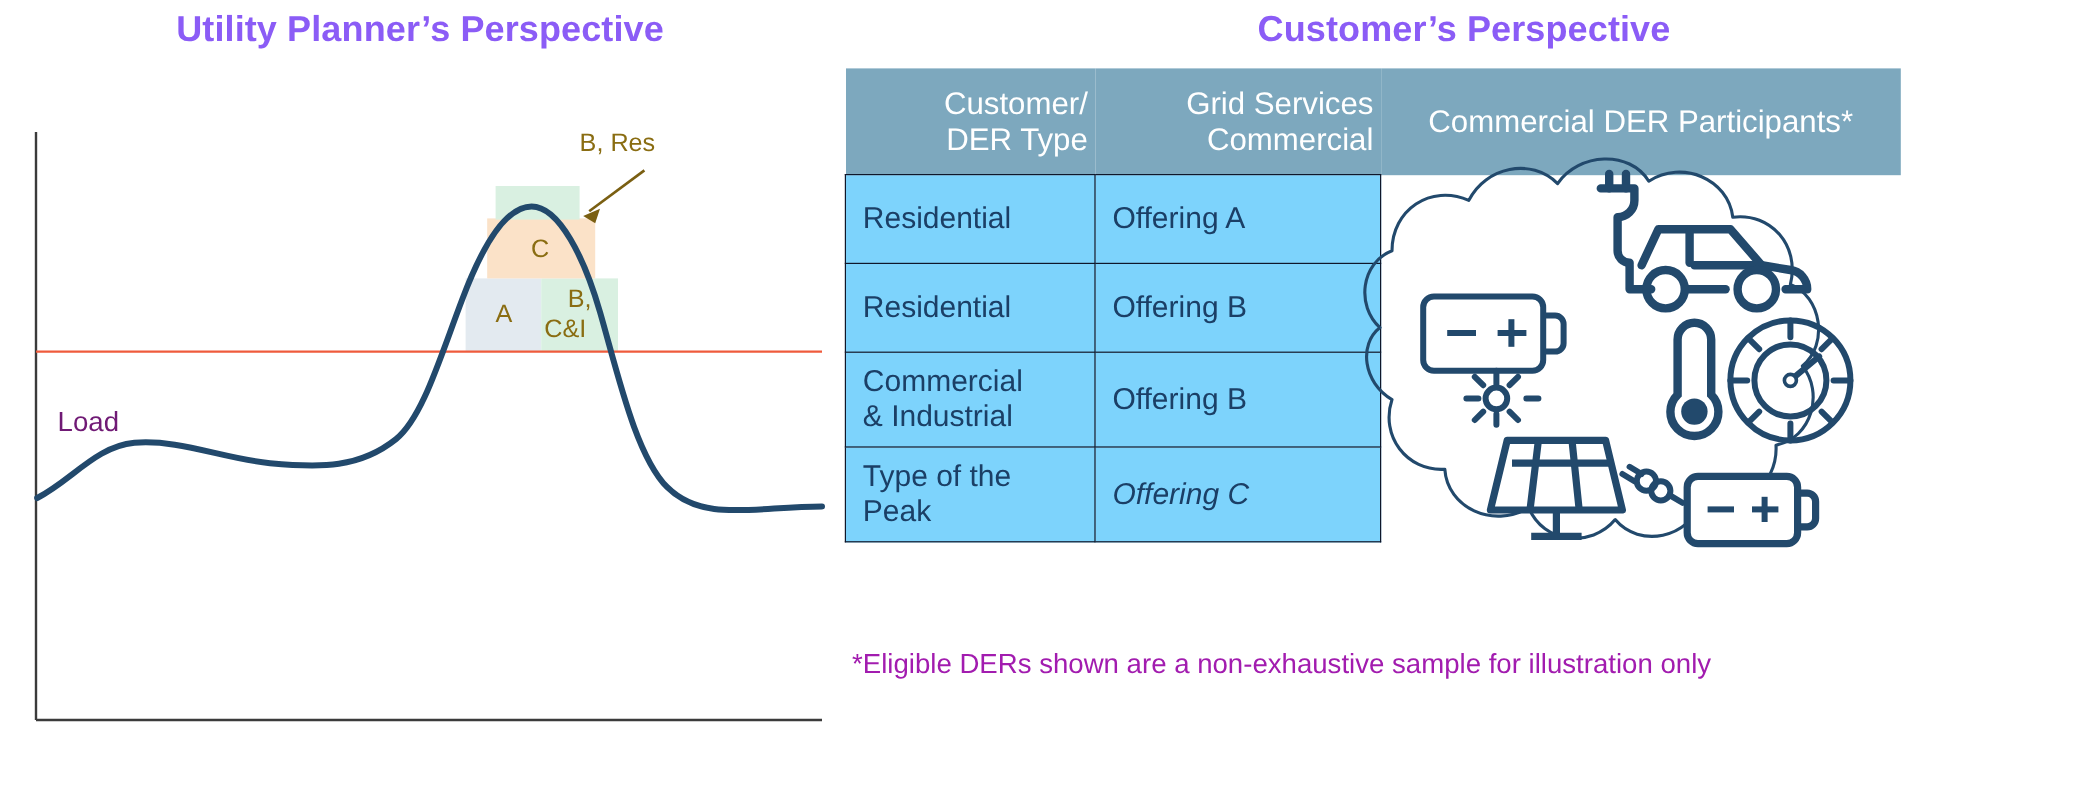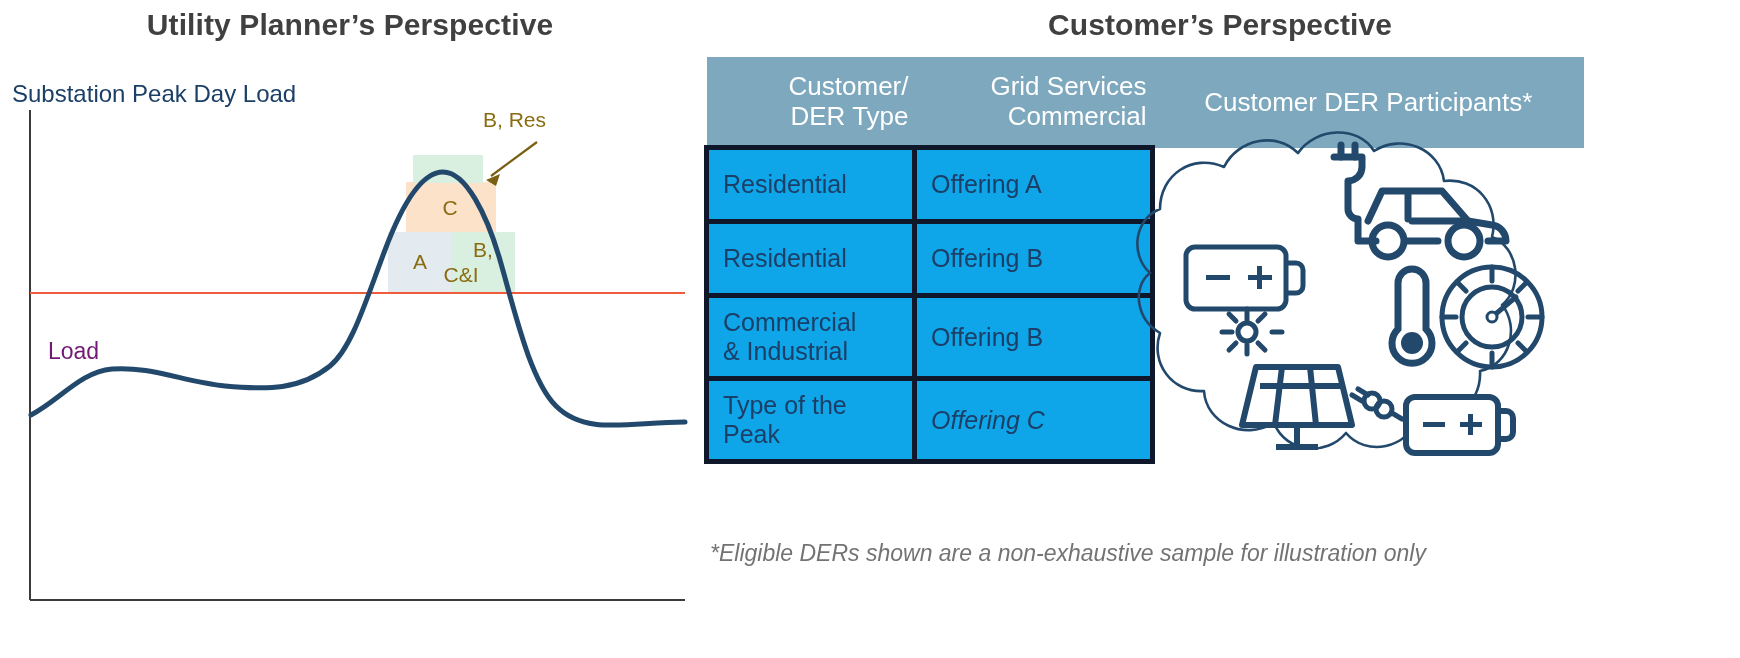--- a/index.html
+++ b/index.html
@@ -6,21 +6,21 @@
   body{
     width:1740px;height:658px;position:relative;background:#ffffff;
     font-family:"Liberation Sans", sans-serif;
     -webkit-font-smoothing:antialiased;overflow:hidden;
   }
   .panel{position:absolute;top:0;height:658px;}
   #left-panel{left:0;width:700px;}
   #right-panel{left:700px;width:1040px;}
 
   .panel-title{
-    position:absolute;text-align:center;font-weight:bold;color:#404040;
+    position:absolute;text-align:center;font-weight:bold;color:#8b5cf6;
     font-size:30px;letter-spacing:.1px;white-space:nowrap;
   }
   #left-title{left:0;width:700px;top:8px;}
   #right-title{left:0;width:1040px;top:8px;}
 
   
   #chart-area{position:absolute;left:0;top:60px;width:700px;height:560px;}
   #chart-svg{position:absolute;left:0;top:0;}
   .chart-label{position:absolute;white-space:nowrap;}
   #y-axis-title{left:12px;top:20px;font-size:24px;color:#1b3f66;}
@@ -38,57 +38,56 @@
   #der-table{
     position:absolute;left:4px;top:57px;width:880px;
     border-collapse:collapse;table-layout:fixed;
   }
   #der-table th{
     background:#7da8be;color:#ffffff;font-weight:normal;font-size:26px;
     line-height:1.16;padding:14px 6px;border:none;text-align:right;vertical-align:middle;
   }
   #der-table th.wide{text-align:center;}
   #der-table td{
-    border:5px solid #0f172a;font-size:25px;color:#1b3f66;
+    border:1px solid #0f172a;font-size:25px;color:#1b3f66;
     padding:10px 14px;vertical-align:middle;line-height:1.16;
-    background:#0ea5e9;height:74px;box-sizing:border-box;
+    background:#7dd3fc;height:74px;box-sizing:border-box;
   }
   td.c-type{width:196px;}
   td.c-offer{width:226px;}
   td.fill-a{background:#e3eaf0;margin-left:24px;}
   td.fill-b{background:#d9f0e1;}
   td.fill-c{background:#fbe2c8;font-style:italic;}
   .spacer-col{border:none !important;background:transparent !important;}
 
   #footnote{
-    position:absolute;left:10px;top:540px;font-style:italic;font-size:23px;
-    color:#737373;white-space:nowrap;
+    position:absolute;left:10px;top:540px;font-size:23px;
+    color:#a21caf;white-space:nowrap;
   }
 
   #cloud-art{position:absolute;left:420px;top:105px;}
 </style>
 </head>
 <body>
 
 <div class="panel" id="left-panel">
 
   <div class="panel-title" id="left-title">Utility Planner’s Perspective</div>
 
   <div id="chart-area">
 
-    <div class="chart-label" id="y-axis-title">Substation Peak Day Load</div>
 
     <div class="blk" style="left:388px;top:172px;width:63px;height:61px;background:#e3eaf0;"></div>
     <div class="blk" style="left:451px;top:172px;width:64px;height:61px;background:#d9f0e1;"></div>
     <div class="blk" style="left:406px;top:122px;width:90px;height:50px;background:#fbe2c8;"></div>
     <div class="blk" style="left:413px;top:95px;width:70px;height:28px;background:#d9f0e1;"></div>
 
     <div class="blk-text" style="left:400px;top:190px;width:40px;">A</div>
     <div class="blk-text" style="left:458px;top:178px;width:50px;">B,</div>
-    <div class="blk-text" style="left:430px;top:203px;width:62px;">C&amp;I</div>
+    <div class="blk-text" style="left:440px;top:203px;width:62px;">C&amp;I</div>
     <div class="blk-text" style="left:430px;top:136px;width:40px;">C</div>
 
     <svg id="chart-svg" width="700" height="560" viewBox="0 0 700 560">
 
       <line x1="30" y1="50" x2="30" y2="540" stroke="#3b3b3b" stroke-width="2"></line>
       <line x1="30" y1="540" x2="685" y2="540" stroke="#3b3b3b" stroke-width="2"></line>
 
       <line x1="30" y1="233" x2="685" y2="233" stroke="#ef5b3c" stroke-width="2"></line>
 
       <path d="M 31,355 C 60,340 80,312 112,309 C 150,306 185,322 225,326
@@ -114,21 +113,21 @@
       <tr>
         <th style="width:196px">
           <div>Customer/</div>
           <div>DER Type</div>
         </th>
         <th style="width:226px">
           <div>Grid Services</div>
           <div>Commercial</div>
         </th>
         <th class="wide">
-          <div>Customer DER Participants*</div>
+          <div>Commercial DER Participants*</div>
         </th>
       </tr>
     </thead>
     <tbody>
       <tr>
         <td class="c-type">
           <div>Residential</div>
         </td>
         <td class="c-offer fill-a">
           <div>Offering A</div>

